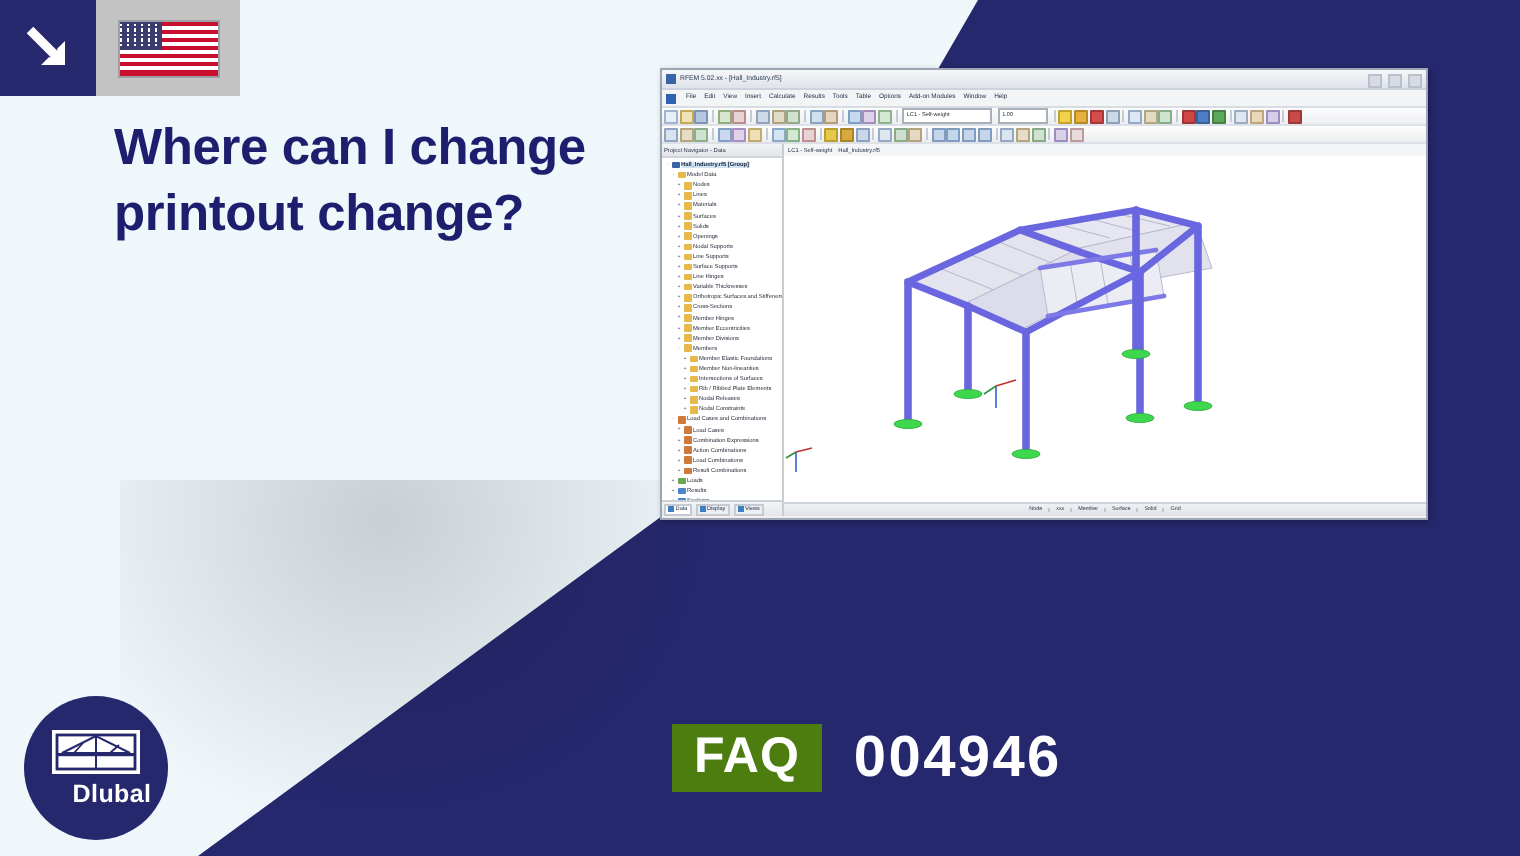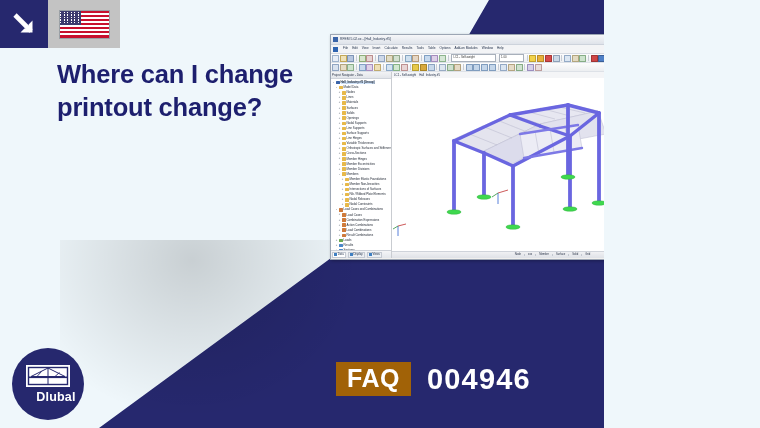--- a/index.html
+++ b/index.html
@@ -1,21 +1,21 @@
 <!DOCTYPE html>
 <html><head>
 <meta charset="utf-8">
 <style>
   html,body{margin:0;padding:0;}
   body{
     width:760px;height:428px;overflow:hidden;position:relative;
     background:#eff7fb;
     font-family:"Liberation Sans", sans-serif;
   }
-  #stage{position:absolute;inset:0;width:604px;height:428px;overflow:hidden;}
+  #stage{position:absolute;inset:0;width:760px;height:428px;overflow:hidden;}
 
   
   .bg-light{position:absolute;inset:0;background:#eff7fb;}
   .bg-navy{
     position:absolute;left:0;top:0;width:760px;height:428px;
     background:#26286e;
     clip-path:polygon(489px 0px, 760px 0px, 760px 428px, 99px 428px, 346px 247px, 346px 247px);
   }
   .bg-navy-shade{
     position:absolute;left:60px;top:240px;width:330px;height:200px;
@@ -55,21 +55,21 @@
     position:absolute;left:12px;top:348px;width:72px;height:72px;border-radius:50%;
     background:#26286e;display:flex;flex-direction:column;align-items:center;justify-content:center;
   }
   .logo .mark{width:44px;height:22px;background:#ffffff;position:relative;overflow:hidden;}
   .logo .mark svg{position:absolute;left:0;top:0;}
   .logo .logotext{color:#ffffff;font-size:12.5px;font-weight:bold;margin-top:3px;letter-spacing:0.2px;margin-left:16px;}
 
   
   .faqbar{position:absolute;left:336px;top:362px;display:flex;align-items:center;}
   .faq-chip{
-    background:#a16207;color:#ffffff;font-size:25px;font-weight:bold;
+    background:#4d7c0f;color:#ffffff;font-size:25px;font-weight:bold;
     padding:4px 11px 5px 11px;letter-spacing:0.5px;line-height:1;
   }
   .faq-num{color:#ffffff;font-size:29px;font-weight:bold;margin-left:16px;letter-spacing:1.2px;line-height:1;}
 
   
   .app-window{
     position:absolute;left:330px;top:34px;width:382px;height:224px;
     background:#f1f0ee;border:1px solid #9ca6b4;
     box-shadow:1px 1px 3px rgba(0,0,0,0.28);
     overflow:hidden;

